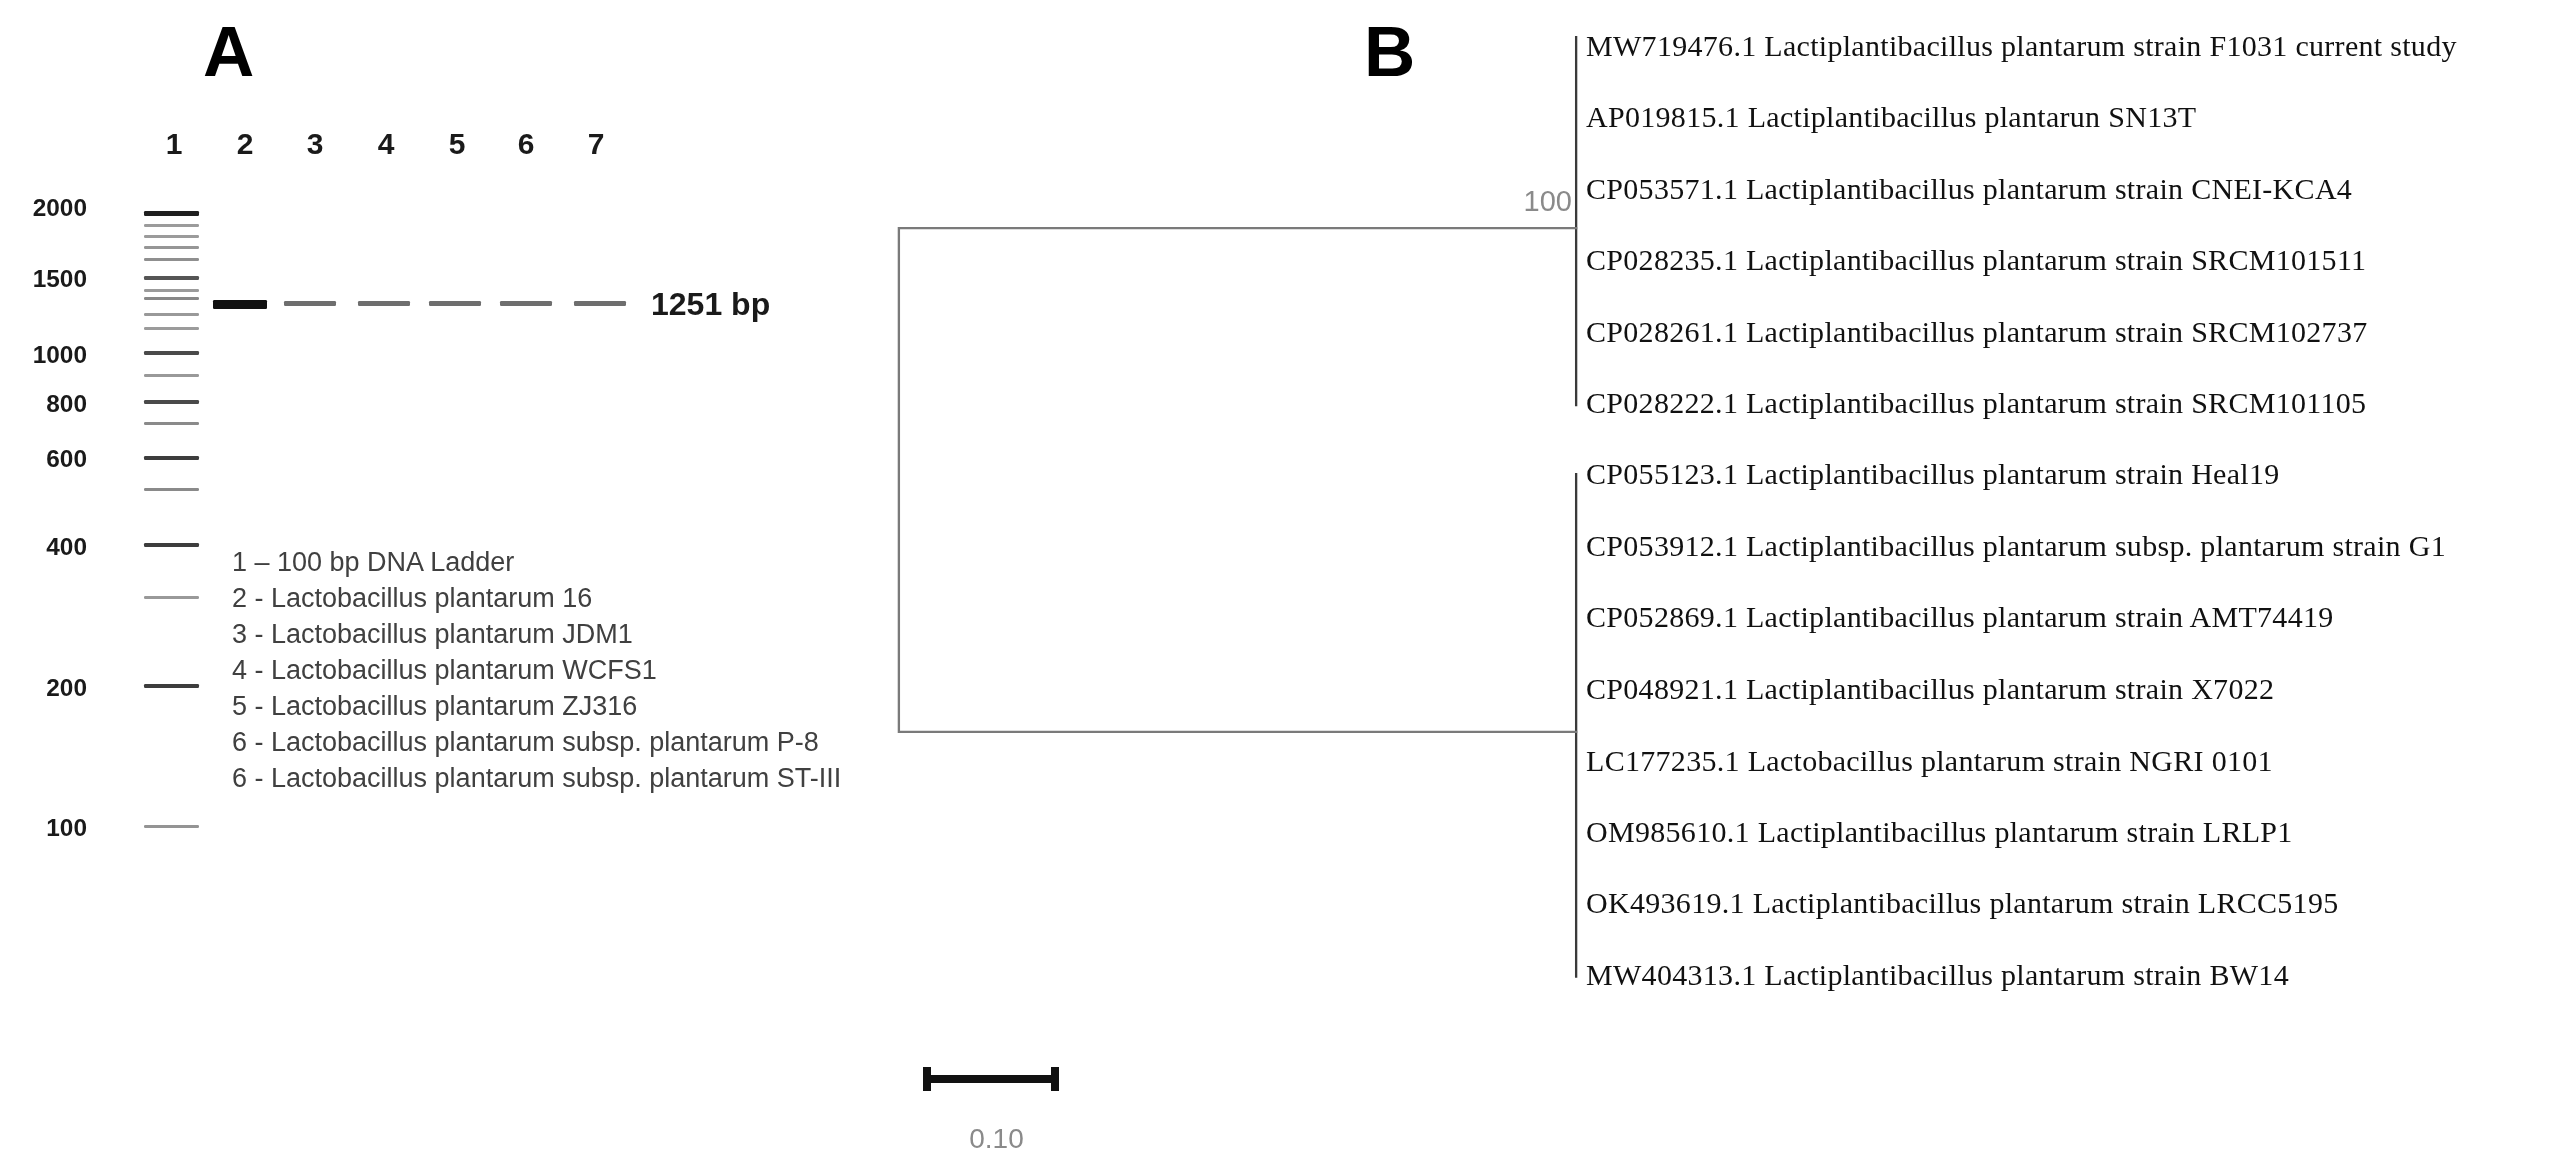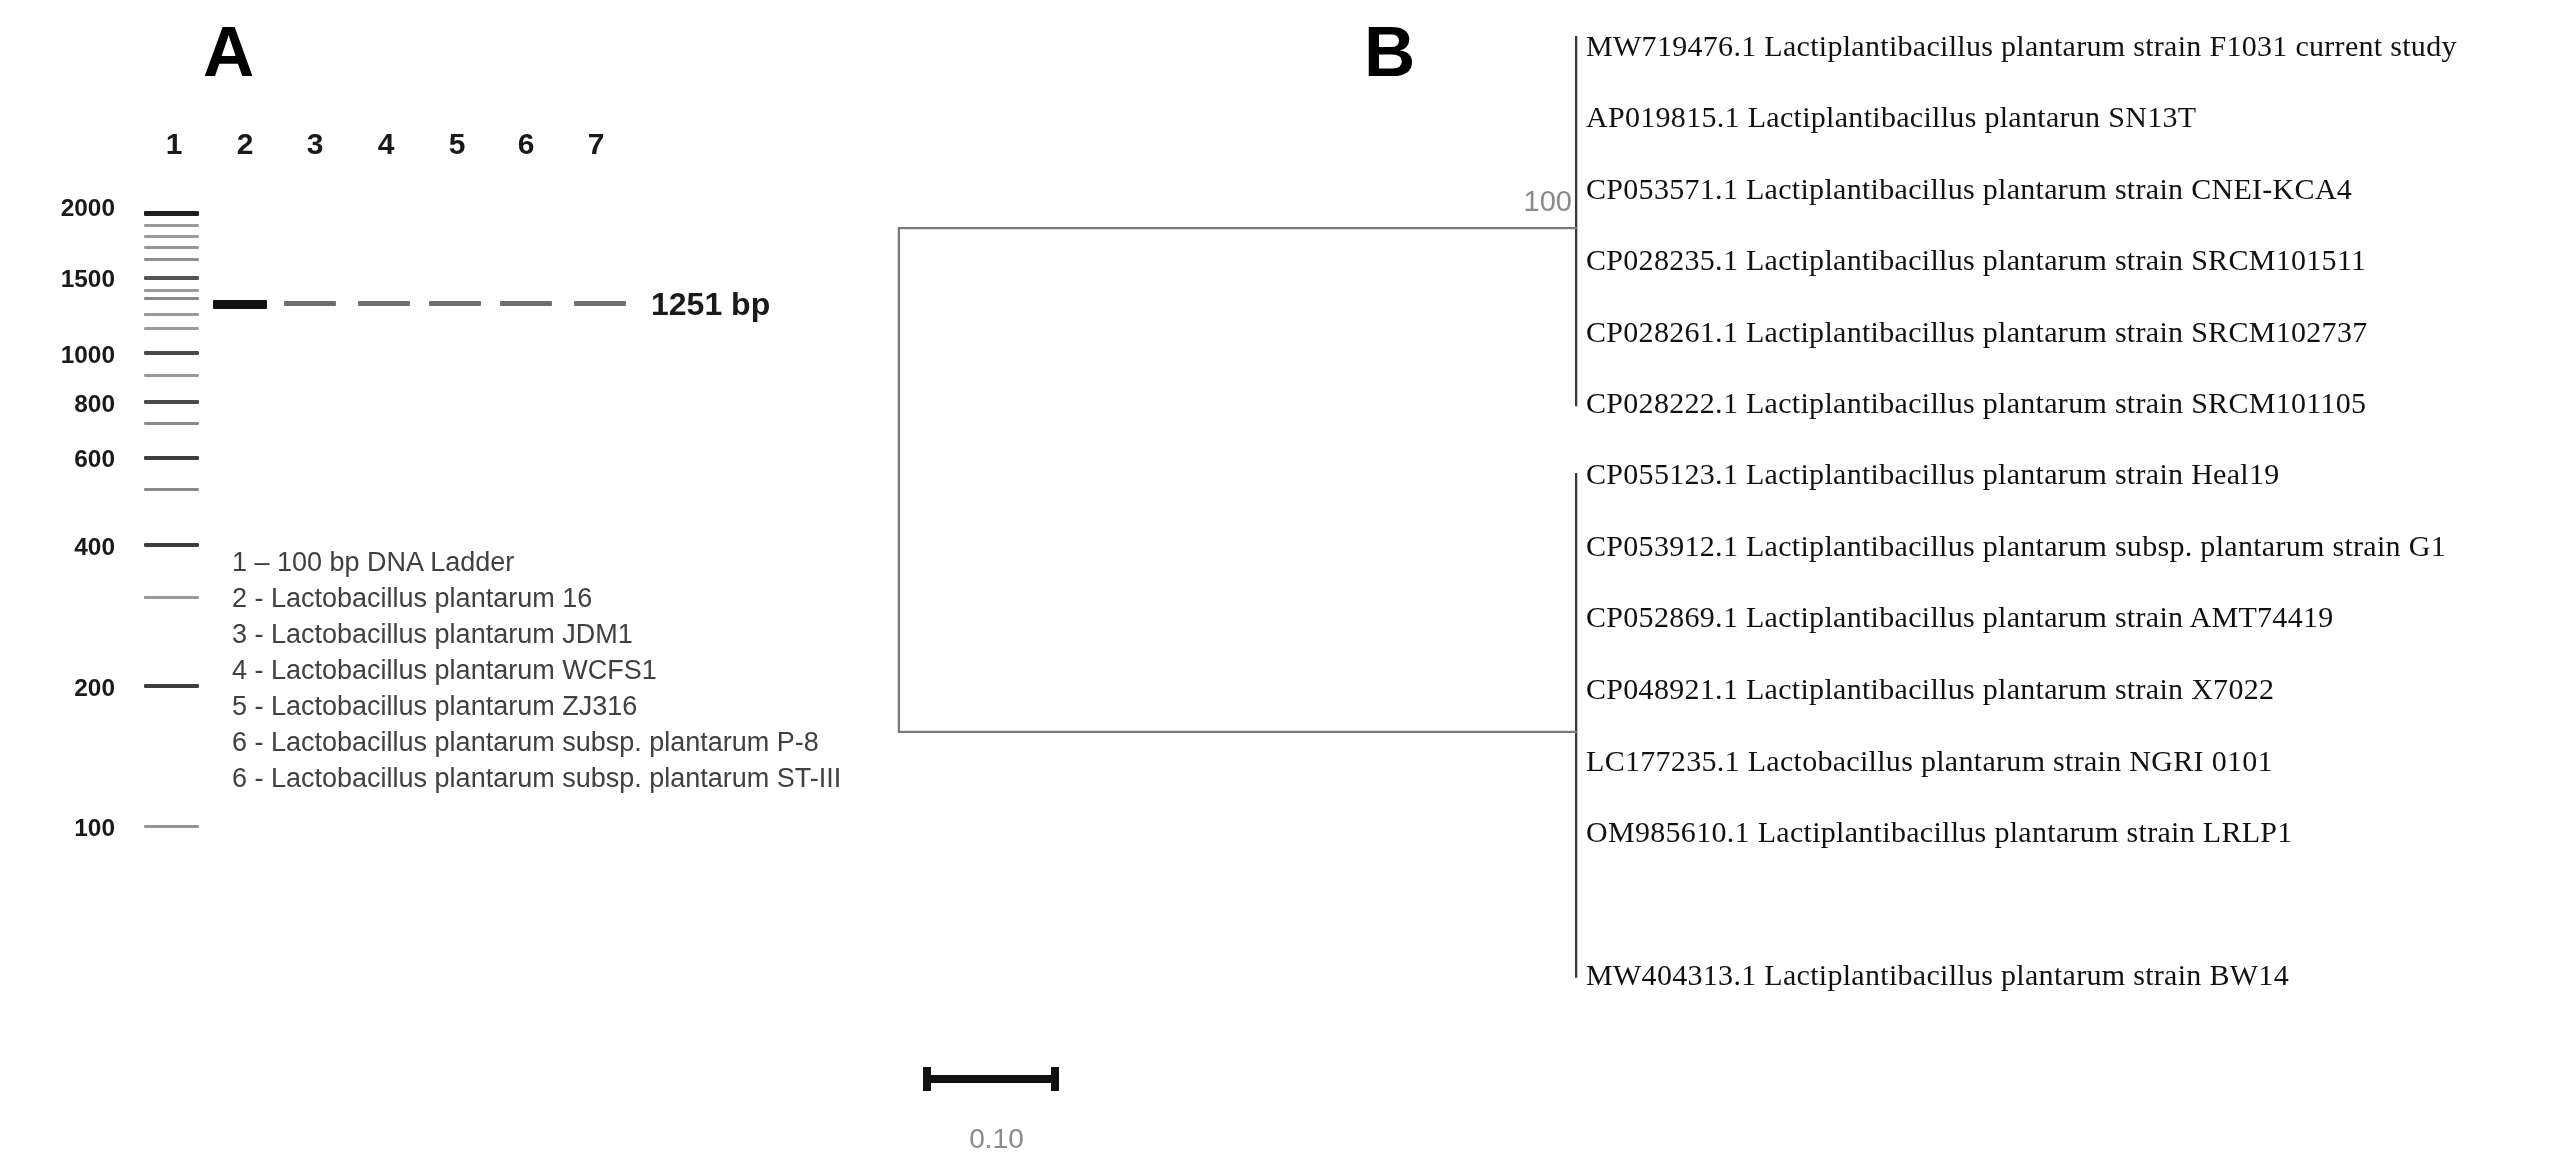--- a/index.html
+++ b/index.html
@@ -8,21 +8,21 @@
   .abs{position:absolute;}
 
   
   .panel-letter{font-weight:bold;font-size:71px;line-height:1;color:#000;}
 
   
   .lane-num{font-weight:bold;font-size:30px;line-height:30px;width:46px;text-align:center;
             transform:translateX(-50%);}
 
   
-  .mw-label{font-weight:bold;font-size:24.4px;line-height:27px;width:87px;text-align:right;padding-left:28px;}
+  .mw-label{font-weight:bold;font-size:24.4px;line-height:27px;width:87px;text-align:right;}
 
   
   .band{position:absolute;border-radius:1.2px;}
 
   
   .band-note{font-weight:bold;font-size:32px;line-height:30px;}
 
   
   .legend{font-size:27px;line-height:36px;color:#404040;white-space:nowrap;}
 
@@ -117,20 +117,21 @@
   <div class="abs taxon" style="left:1586px;top:171px;">CP053571.1 Lactiplantibacillus plantarum strain CNEI-KCA4</div>
   <div class="abs taxon" style="left:1586px;top:242px;">CP028235.1 Lactiplantibacillus plantarum strain SRCM101511</div>
   <div class="abs taxon" style="left:1586px;top:314px;">CP028261.1 Lactiplantibacillus plantarum strain SRCM102737</div>
   <div class="abs taxon" style="left:1586px;top:385px;">CP028222.1 Lactiplantibacillus plantarum strain SRCM101105</div>
   <div class="abs taxon" style="left:1586px;top:456px;">CP055123.1 Lactiplantibacillus plantarum strain Heal19</div>
   <div class="abs taxon" style="left:1586px;top:528px;">CP053912.1 Lactiplantibacillus plantarum subsp. plantarum strain G1</div>
   <div class="abs taxon" style="left:1586px;top:599px;">CP052869.1 Lactiplantibacillus plantarum strain AMT74419</div>
   <div class="abs taxon" style="left:1586px;top:671px;">CP048921.1 Lactiplantibacillus plantarum strain X7022</div>
   <div class="abs taxon" style="left:1586px;top:743px;">LC177235.1 Lactobacillus plantarum strain NGRI 0101</div>
   <div class="abs taxon" style="left:1586px;top:814px;">OM985610.1 Lactiplantibacillus plantarum strain LRLP1</div>
+  <div class="abs taxon" style="left:1586px;top:885px;">OK493619.1 Lactiplantibacillus plantarum strain LRCC5195</div>
   <div class="abs taxon" style="left:1586px;top:957px;">MW404313.1 Lactiplantibacillus plantarum strain BW14</div>
 
   <div class="abs" style="left:923px;top:1067px;width:136px;height:24.4px;">
     <div style="position:absolute;left:0;top:0;width:8.1px;height:24.4px;background:#111;"></div>
     <div style="position:absolute;left:5.8px;top:8.1px;width:124px;height:7.5px;background:#111;"></div>
     <div style="position:absolute;right:0;top:0;width:8.1px;height:24.4px;background:#111;"></div>
   </div>
   <div class="abs scale-label" style="left:950px;top:1108px;margin-top:16px;">0.10</div>
 
 </div>

